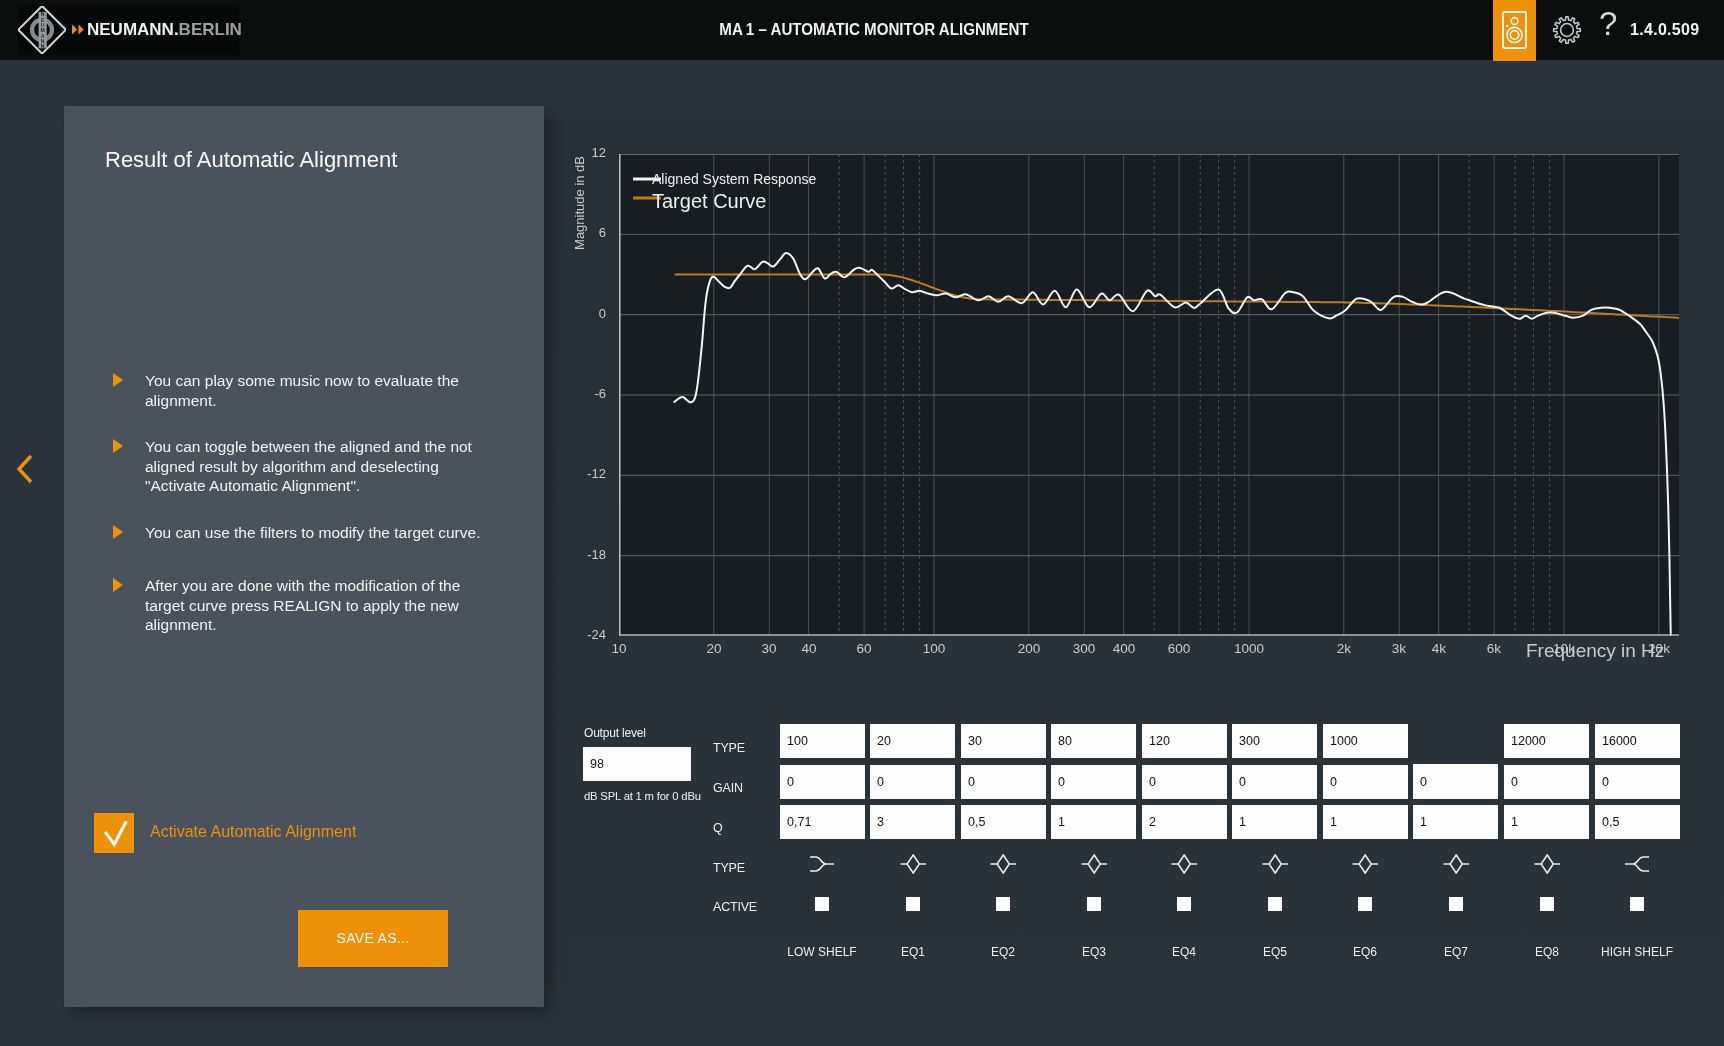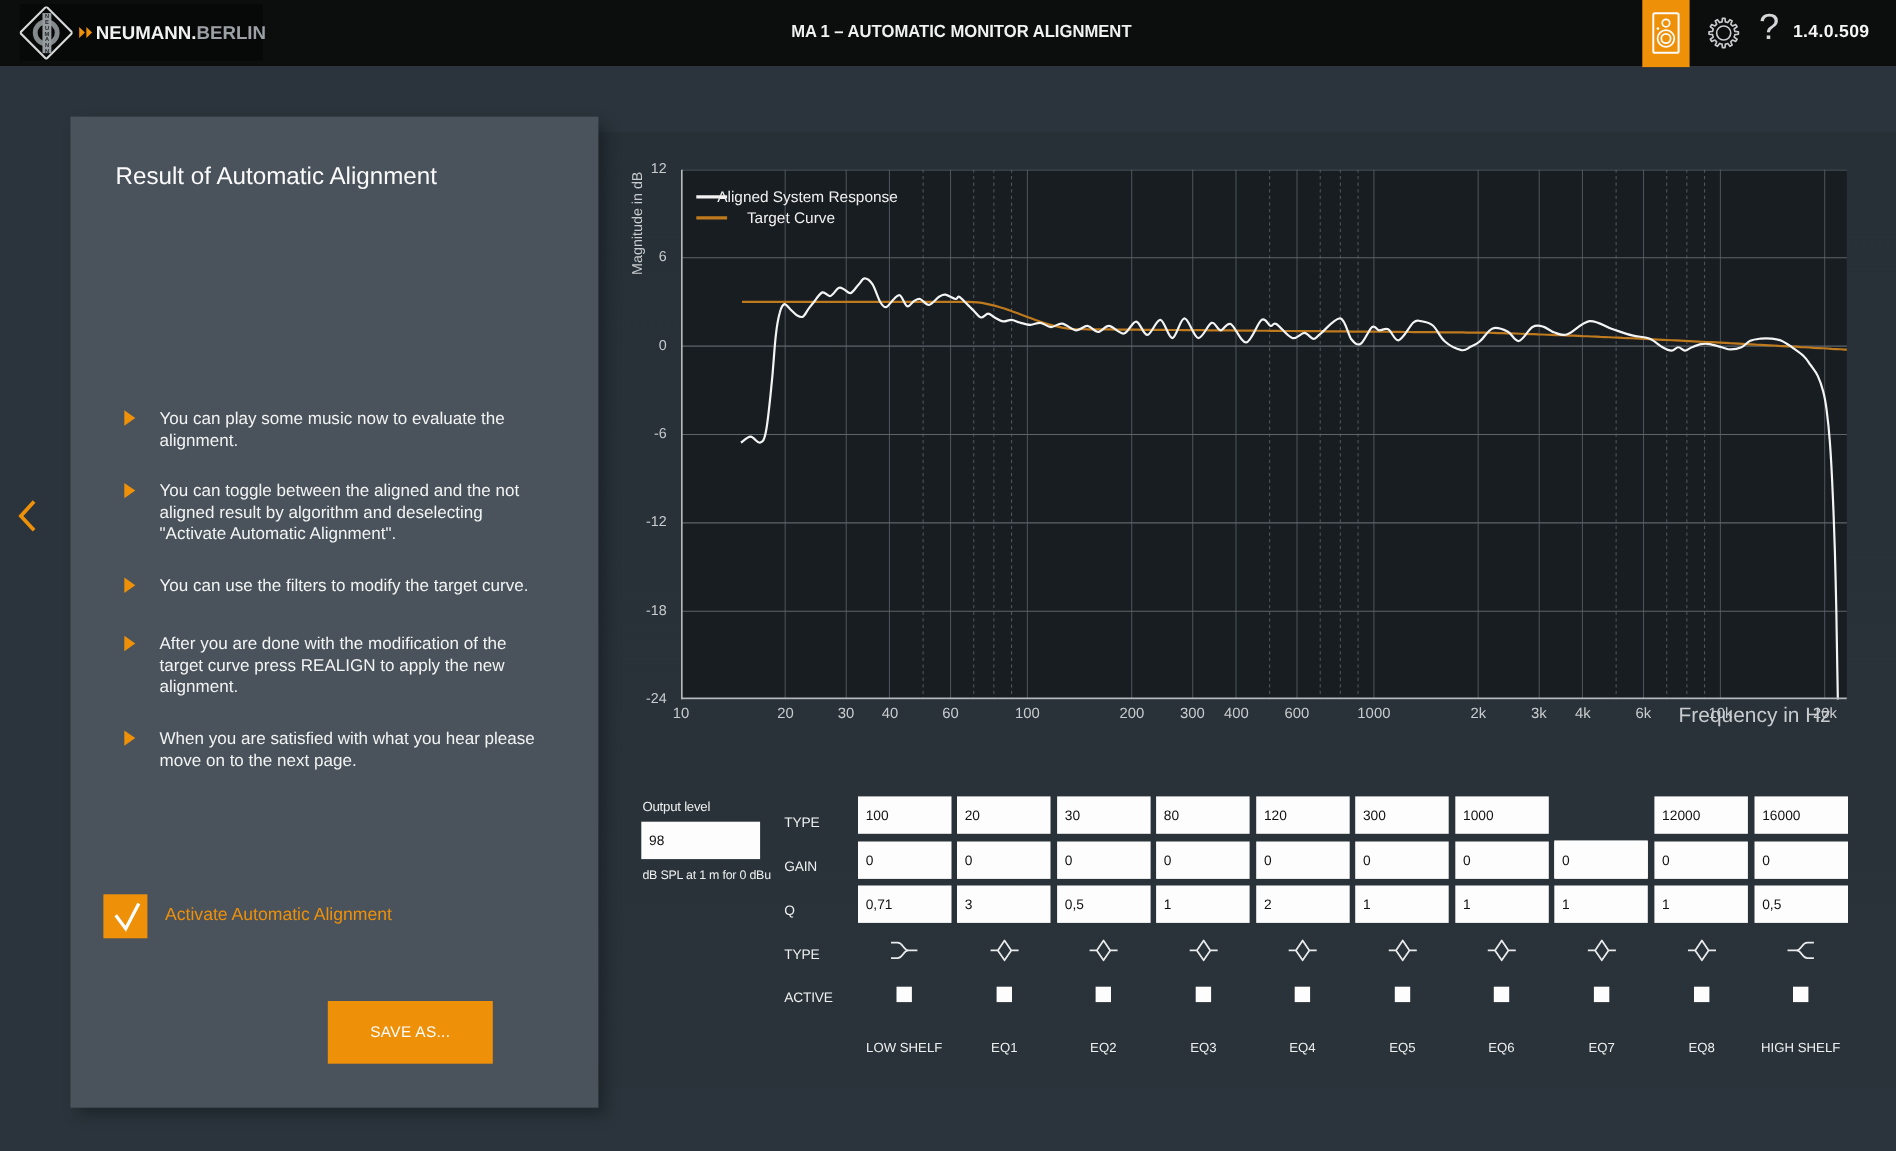--- a/index.html
+++ b/index.html
@@ -32,21 +32,21 @@
 #card { position:absolute; left:544px; top:120px; width:1180px; height:868px; background:linear-gradient(#273037,#2a333a); }
 
 .yt { position:absolute; width:40px; right:1724px; left:566px; text-align:right; font-size:13px; color:#c9ccce; }
 .xt { position:absolute; top:641px; width:60px; text-align:center; font-size:13.5px; color:#c9ccce; }
 #maglab { position:absolute; left:586px; top:156px; width:0; height:0; font-size:13px; color:#c9ccce;
   white-space:nowrap; transform:rotate(-90deg); transform-origin:0 0;
   display:flex; align-items:center; justify-content:center; }
 #maglab span { position:absolute; transform:translate(-50%,-50%); }
 #freqlab { position:absolute; left:1526px; top:640px; font-size:19px; color:#c9ccce; }
 #leg1 { position:absolute; left:652px; top:171px; font-size:14px; color:#f0f0f0; }
-#leg2 { position:absolute; left:652px; top:190px; font-size:14px; color:#f0f0f0;margin-left:27px; }
+#leg2 { position:absolute; left:652px; top:190px; font-size:20px; color:#f0f0f0; }
 
 
 #outlab { position:absolute; left:584px; top:726px; font-size:12px; letter-spacing:-0.2px; color:#eef0f0; }
 #outbox { position:absolute; left:583px; top:747px; width:108px; height:34px; background:#fdfdfd;
   color:#111; font-size:12.5px; line-height:34px; padding-left:7px; }
 #outsub { position:absolute; left:584px; top:790px; font-size:11.3px; letter-spacing:-0.2px; color:#eef0f0; }
 .rowlab { position:absolute; left:713px; font-size:12.5px; letter-spacing:-0.2px; color:#eef0f0; }
 .ebox { position:absolute; width:85px; height:34px; background:#fdfdfd; color:#111;
   font-size:12.5px; line-height:34px; padding-left:7px; }
 .ticon { position:absolute; }
@@ -253,21 +253,20 @@
     </svg>
 <div class="chk" style="left:1630px;top:897px"></div>
 <div class="clabel" style="left:1592px;top:945px">HIGH SHELF</div>
 
 <div id="panel">
   <h1>Result of Automatic Alignment</h1>
   <div class="bullet" style="top:265px">You can play some music now to evaluate the alignment.</div>
   <div class="bullet" style="top:331px">You can toggle between the aligned and the not aligned result by algorithm and deselecting "Activate Automatic Alignment".</div>
   <div class="bullet" style="top:417px">You can use the filters to modify the target curve.</div>
   <div class="bullet" style="top:470px">After you are done with the modification of the target curve press REALIGN to apply the new alignment.</div>
-  <div class="bullet" style="top:556px">When you are satisfied with what you hear please move on to the next page.</div>
   <div id="ckbox">
     <svg width="40" height="40" viewBox="0 0 40 40">
           <path d="M11.2 19 L20.3 31.3 L32.2 8.3" fill="none" stroke="#fdfdfd" stroke-width="3"></path>
         </svg>
   </div>
   <div id="cklabel">Activate Automatic Alignment</div>
   <div class="obtn" style="left:234px">SAVE AS...</div>
 </div>
 
 <svg id="chev" viewBox="0 0 20 30">

